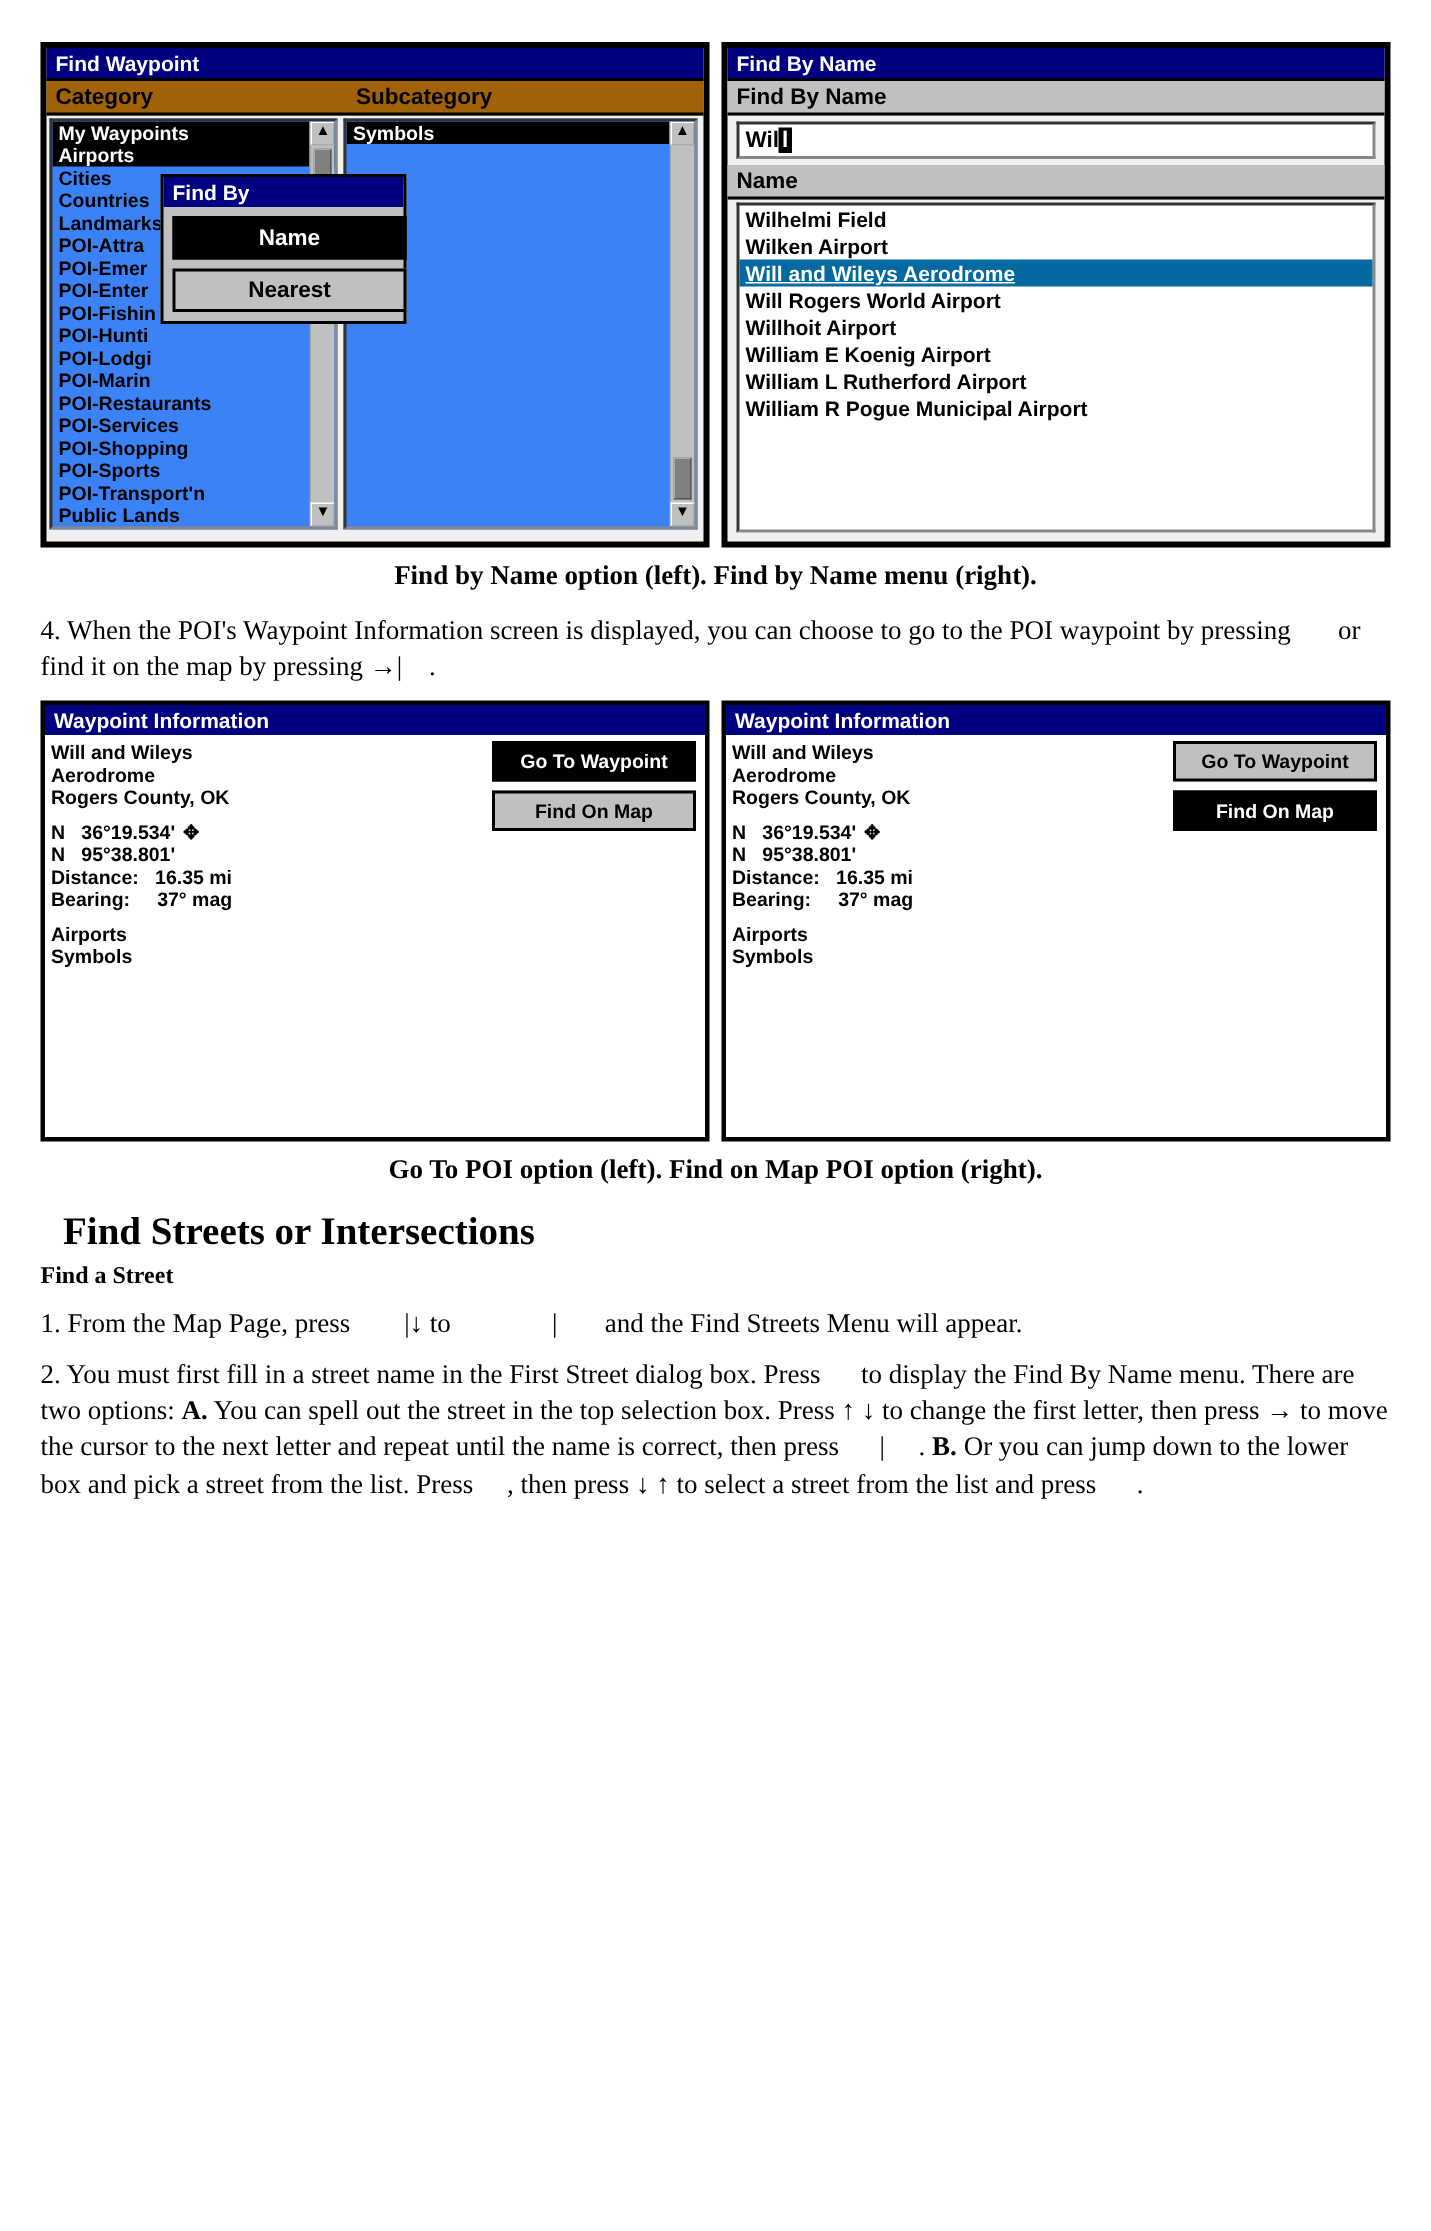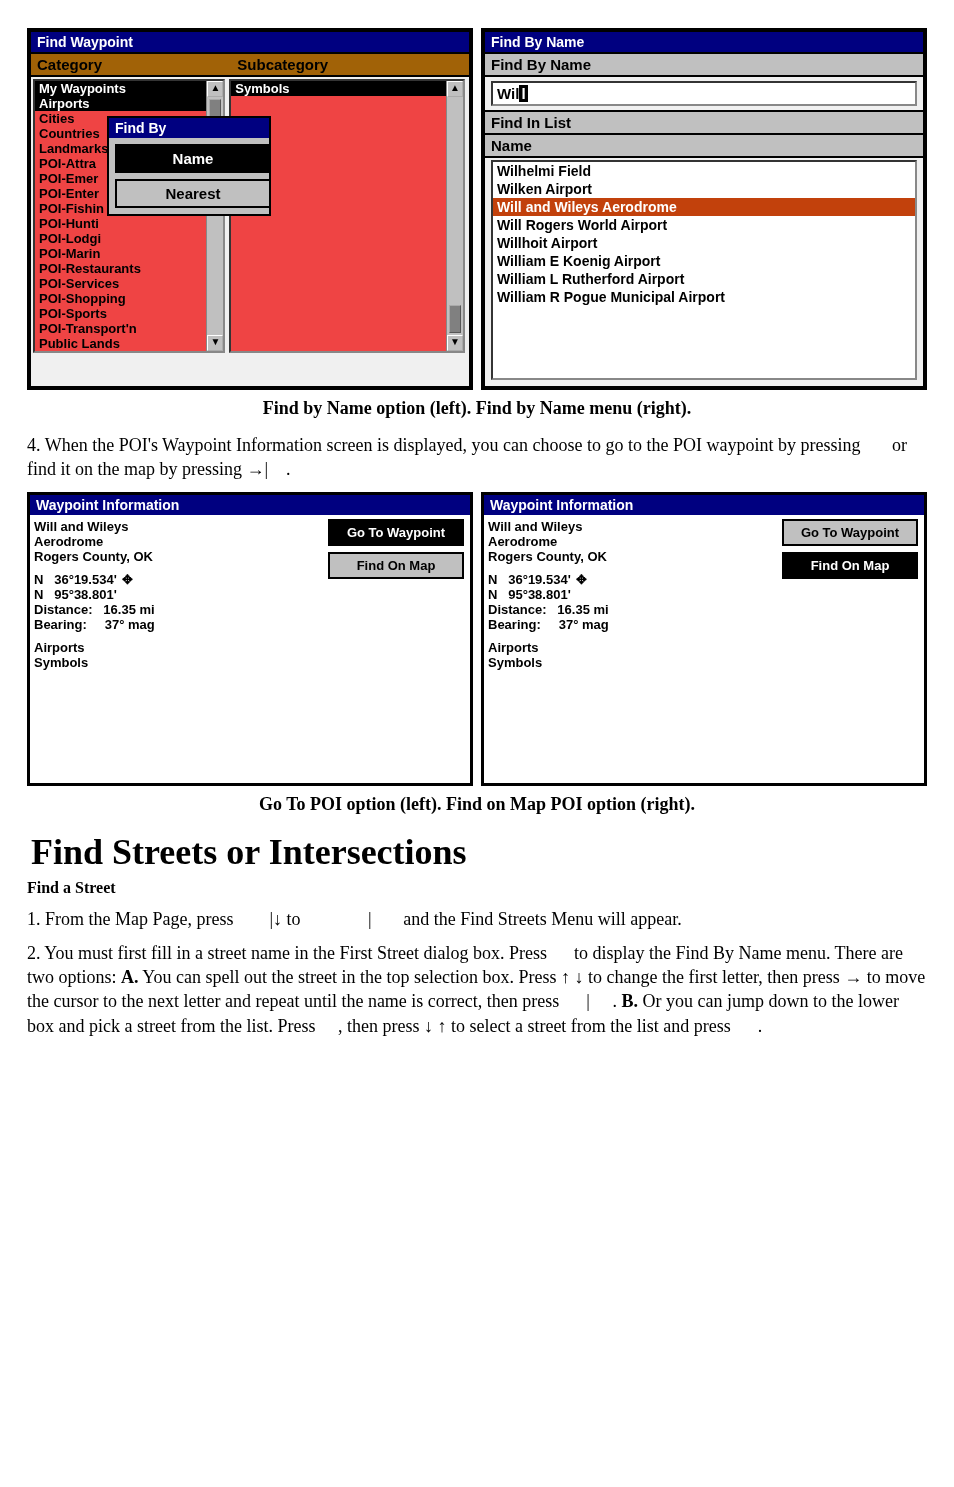--- a/index.html
+++ b/index.html
@@ -12,44 +12,44 @@
     font-size: 18px;
   }
   .row { display: flex; gap: 8px; margin: 8px 0; }
   .panel { flex: 1; border: 4px solid #000; background: #f0f0f0; font-family: Arial, Helvetica, sans-serif; font-size: 15px; }
   .titlebar { background: #000080; color: #fff; padding: 2px 6px; font-weight: bold; font-size: 14px; }
   .header-row { display: flex; background: #a16207; color: #000; font-weight: bold; border-top: 2px solid #000; border-bottom: 2px solid #000; }
   .header-row .col { padding: 2px 6px; }
   .cat-col { width: 43%; }
   .sub-col { flex: 1; }
   .listarea { display: flex; }
-  .listbox { background: #ef4444; border: 2px inset #888; margin: 2px; overflow: hidden; position: relative; }
+  .listbox { background: #3b82f6; border: 2px inset #888; margin: 2px; overflow: hidden; position: relative; }
   .listbox.left { width: 43%; height: 270px; }
   .listbox.right { flex: 1; height: 270px; margin-right: 4px; }
   .list-item { padding: 0 4px; font-weight: bold; font-size: 13px; white-space: nowrap; }
   .list-item.selected { background: #000; color: #fff; }
   .scrollbar { position: absolute; right: 0; top: 0; bottom: 0; width: 16px; background: #c0c0c0; border-left: 1px solid #888; }
   .scrollbar .up, .scrollbar .down { height: 14px; border: 1px outset #fff; text-align: center; font-size: 10px; line-height: 12px; }
   .scrollbar .thumb { position: absolute; left: 2px; right: 2px; top: 18px; height: 26px; background: #808080; border: 1px outset #aaa; }
   .scrollbar .thumb.bottom { top: auto; bottom: 18px; }
   .overlay-menu { position: absolute; left: 70px; top: 10px; width: 160px; border: 2px solid #000; background: #c0c0c0; z-index: 5; }
   .overlay-menu .m-title { background: #000080; color: #fff; font-weight: bold; padding: 2px 6px; font-size: 14px; }
   .overlay-menu .m-item { margin: 6px; }
   .mbtn { display: block; width: 100%; text-align: center; padding: 4px 2px; font-weight: bold; border: 2px solid #000; background: #c0c0c0; }
   .mbtn.sel { background: #000; color: #fff; }
   .subhead { background: #c0c0c0; font-weight: bold; padding: 2px 6px; border-top: 2px solid #000; border-bottom: 2px solid #000; }
   .namebox { margin: 4px 6px; background: #fff; border: 2px inset #888; padding: 2px 4px; font-weight: bold; }
   .namebox .sel { background: #000; color: #fff; padding: 0 2px; }
   .resultbox { margin: 2px 6px 6px 6px; background: #fff; border: 2px inset #888; height: 216px; }
   .result-item { padding: 1px 4px; font-weight: bold; font-size: 14px; white-space: nowrap; }
-  .result-item.hi { background: #c2410c; color: #fff; }
+  .result-item.hi { background: #0369a1; color: #fff; text-decoration: underline; }
   .caption { text-align: center; font-weight: bold; margin: 6px 0 14px; }
   .caption-plain { text-align: center; font-weight: bold; margin: 8px 0 14px; }
   .para { margin: 10px 0; line-height: 1.35; }
-  h2 { font-family: Georgia, serif; font-weight: bold; font-size: 36px; margin: 16px 4px 4px; }
+  h2 { font-family: Georgia, serif; font-weight: bold; font-size: 26px; margin: 16px 15px 4px; }
   h3 { font-family: Georgia, serif; font-weight: bold; font-size: 16px; margin: 6px 0 4px; }
   .wp-panel { flex: 1; border: 3px solid #000; background: #fff; font-family: Arial, Helvetica, sans-serif; font-size: 13px; }
   .wp-body { display: flex; padding: 4px; height: 260px; }
   .wp-info { flex: 1; font-weight: bold; }
   .wp-btns { width: 136px; display: flex; flex-direction: column; gap: 6px; padding: 0 2px; }
   .wpbtn { border: 2px solid #000; background: #c0c0c0; text-align: center; padding: 4px 2px; font-weight: bold; font-size: 13px; }
   .wpbtn.sel { background: #000; color: #fff; }
   .compass { display: inline-block; width: 14px; text-align: center; }
 </style>
 </head>
@@ -109,21 +109,20 @@
         </div>
     </div>
   </div>
 
   <div class="panel">
     <div class="titlebar">Find By Name</div>
     <div class="subhead">Find By Name</div>
     <div class="namebox">
       <span>Wil</span><span class="sel">l</span>
     </div>
-    <div class="subhead">Find In List</div>
     <div style="background:#c0c0c0;font-weight:bold;padding:2px 6px;border-bottom:2px solid #000">Name</div>
     <div class="resultbox">
       <div class="result-item">Wilhelmi Field</div>
       <div class="result-item">Wilken Airport</div>
       <div class="result-item hi">Will and Wileys Aerodrome</div>
       <div class="result-item">Will Rogers World Airport</div>
       <div class="result-item">Willhoit Airport</div>
       <div class="result-item">William E Koenig Airport</div>
       <div class="result-item">William L Rutherford Airport</div>
       <div class="result-item">William R Pogue Municipal Airport</div>

